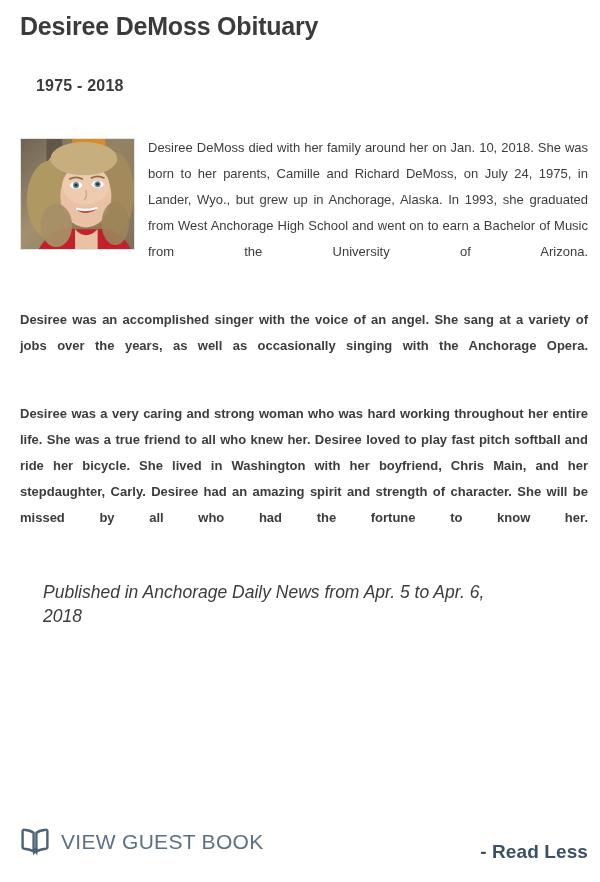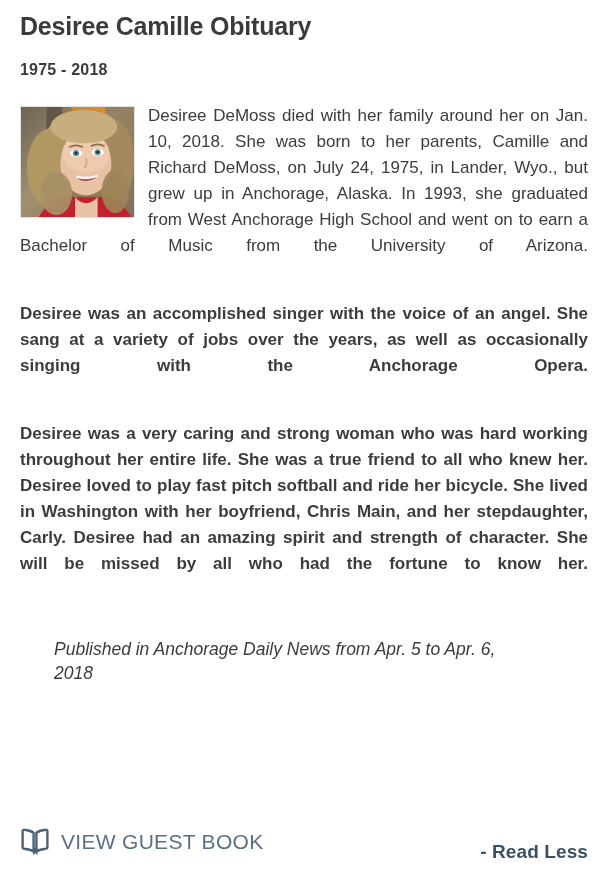--- a/index.html
+++ b/index.html
@@ -29,33 +29,33 @@
     margin: 0;
     padding-top: 10px;
     font-size: 25px;
     line-height: 32px;
     font-weight: bold;
     color: #3b3b3b;
     letter-spacing: -0.2px;
   }
 
   .obit-dates {
-    margin: 0;
+    margin: 16px;
     padding-top: 18px;
     font-size: 16px;
     line-height: 20px;
     font-weight: bold;
     color: #3b3b3b;
     letter-spacing: 0.2px;
   }
 
   
   .body-wrap {
     padding-top: 23px;
-    font-size: 17px;
+    font-size: 13px;
     line-height: 26px;
     color: #3c3c3c;
     text-align: justify;
     text-justify: inter-word;
   }
 
   .portrait {
     float: left;
     width: 115px;
     height: 112px;
@@ -78,21 +78,21 @@
   
   .para::after {
     content: "";
     display: inline-block;
     width: 100%;
   }
 
   
   .published {
     clear: both;
-    margin: 16px;
+    margin: 5px;
     padding: 18px 0 0 18px;
     font-size: 17.5px;
     line-height: 24px;
     font-style: italic;
     color: #3c3c3c;
     max-width: 470px;
     text-align: left;
   }
 
   
@@ -138,21 +138,21 @@
     cursor: pointer;
     letter-spacing: 0.1px;
     margin-top: 12px;
   }
 </style>
 </head>
 <body>
 
 <div class="page">
 
-  <h1 class="obit-title">Desiree Camille Obituary</h1>
+  <h1 class="obit-title">Desiree DeMoss Obituary</h1>
 
   <p class="obit-dates">1975 - 2018</p>
 
   <div class="body-wrap">
 
     <div class="portrait">
       <svg viewBox="0 0 115 112" preserveAspectRatio="none" aria-hidden="true">
         <defs>
           <linearGradient id="bgGrad" x1="0" y1="0" x2="1" y2="1">
             <stop offset="0%" stop-color="#6e6354"></stop>

